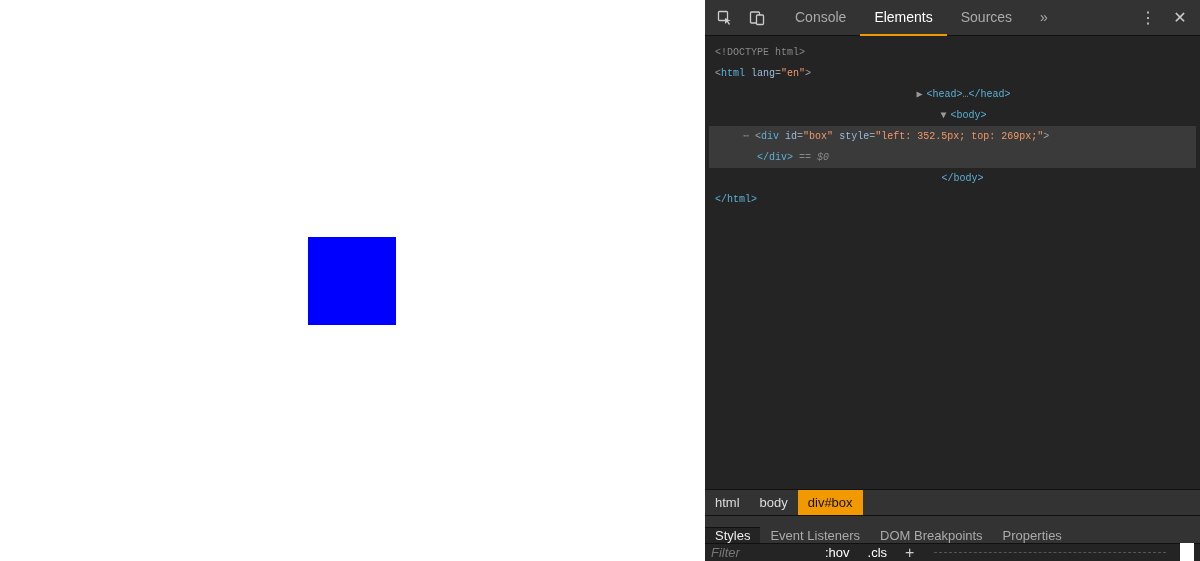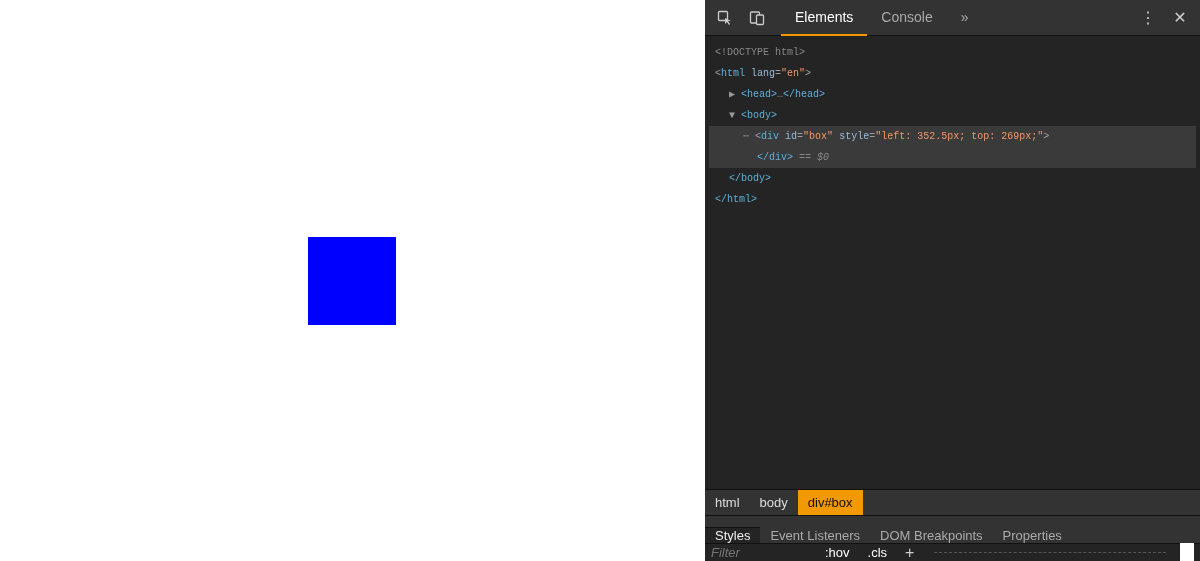--- a/index.html
+++ b/index.html
@@ -97,21 +97,21 @@
       font-family: Consolas, "Courier New", monospace;
       font-size: 10px;
       line-height: 21px;
       overflow: hidden;
     }
     .dom-line {
       white-space: pre;
       padding-left: 6px;
       border-radius: 0;
     }
-    .dom-line.indent1 { padding-left: 20px; }
+    .dom-line.indent1 { padding-left: 20px; text-align: center; }
     .dom-line.indent2 { padding-left: 34px; }
     .dom-line.indent3 { padding-left: 48px; }
     .dom-line.selected {
       background: #3a3a3a;
     }
     .twisty {
       display: inline-block;
       width: 10px;
       color: #999;
       margin-right: 2px;
@@ -225,25 +225,28 @@
         <path d="M8 8 L14 11 L11 11 L13 14 L12 15 L10 12 L8 14 Z" fill="#ccc" stroke="none"></path>
       </svg>
     </div>
     <div class="dt-icon-btn">
       <svg viewBox="0 0 16 16" fill="none" stroke="#ccc" stroke-width="1.3">
         <rect x="1.5" y="2" width="9" height="11" rx="1"></rect>
         <rect x="7.5" y="5" width="7" height="9.5" rx="1" fill="#333"></rect>
       </svg>
     </div>
     <div class="dt-tabstrip">
+      <div class="dt-tab">
+          <span>Console</span>
+        </div>
       <div class="dt-tab active">
           <span>Elements</span>
         </div>
       <div class="dt-tab">
-          <span>Console</span>
+          <span>Sources</span>
         </div>
       <div class="dt-tab">
           <span>»</span>
         </div>
     </div>
     <div class="dt-topbar-spacer"></div>
     <div class="dt-more">
         <span>⋮</span>
       </div>
     <div class="dt-close">

